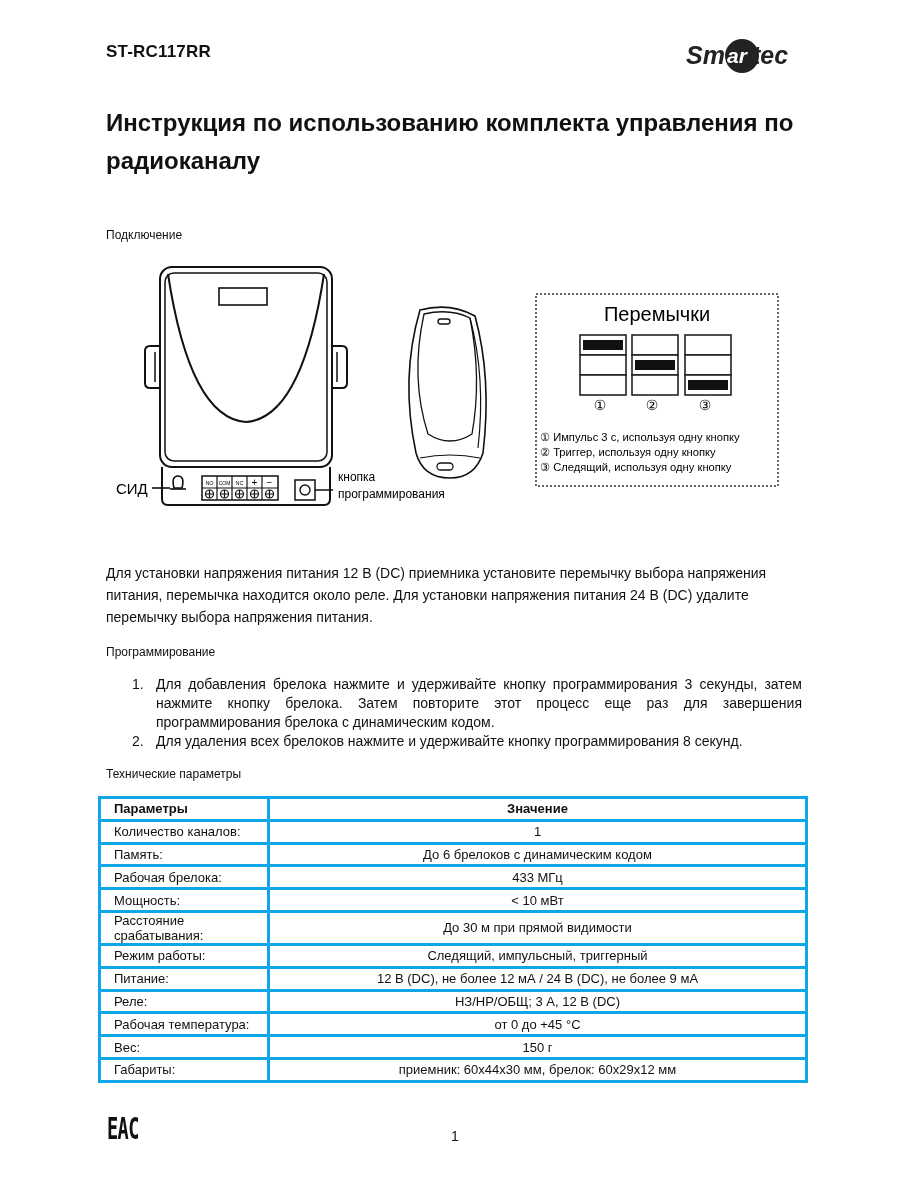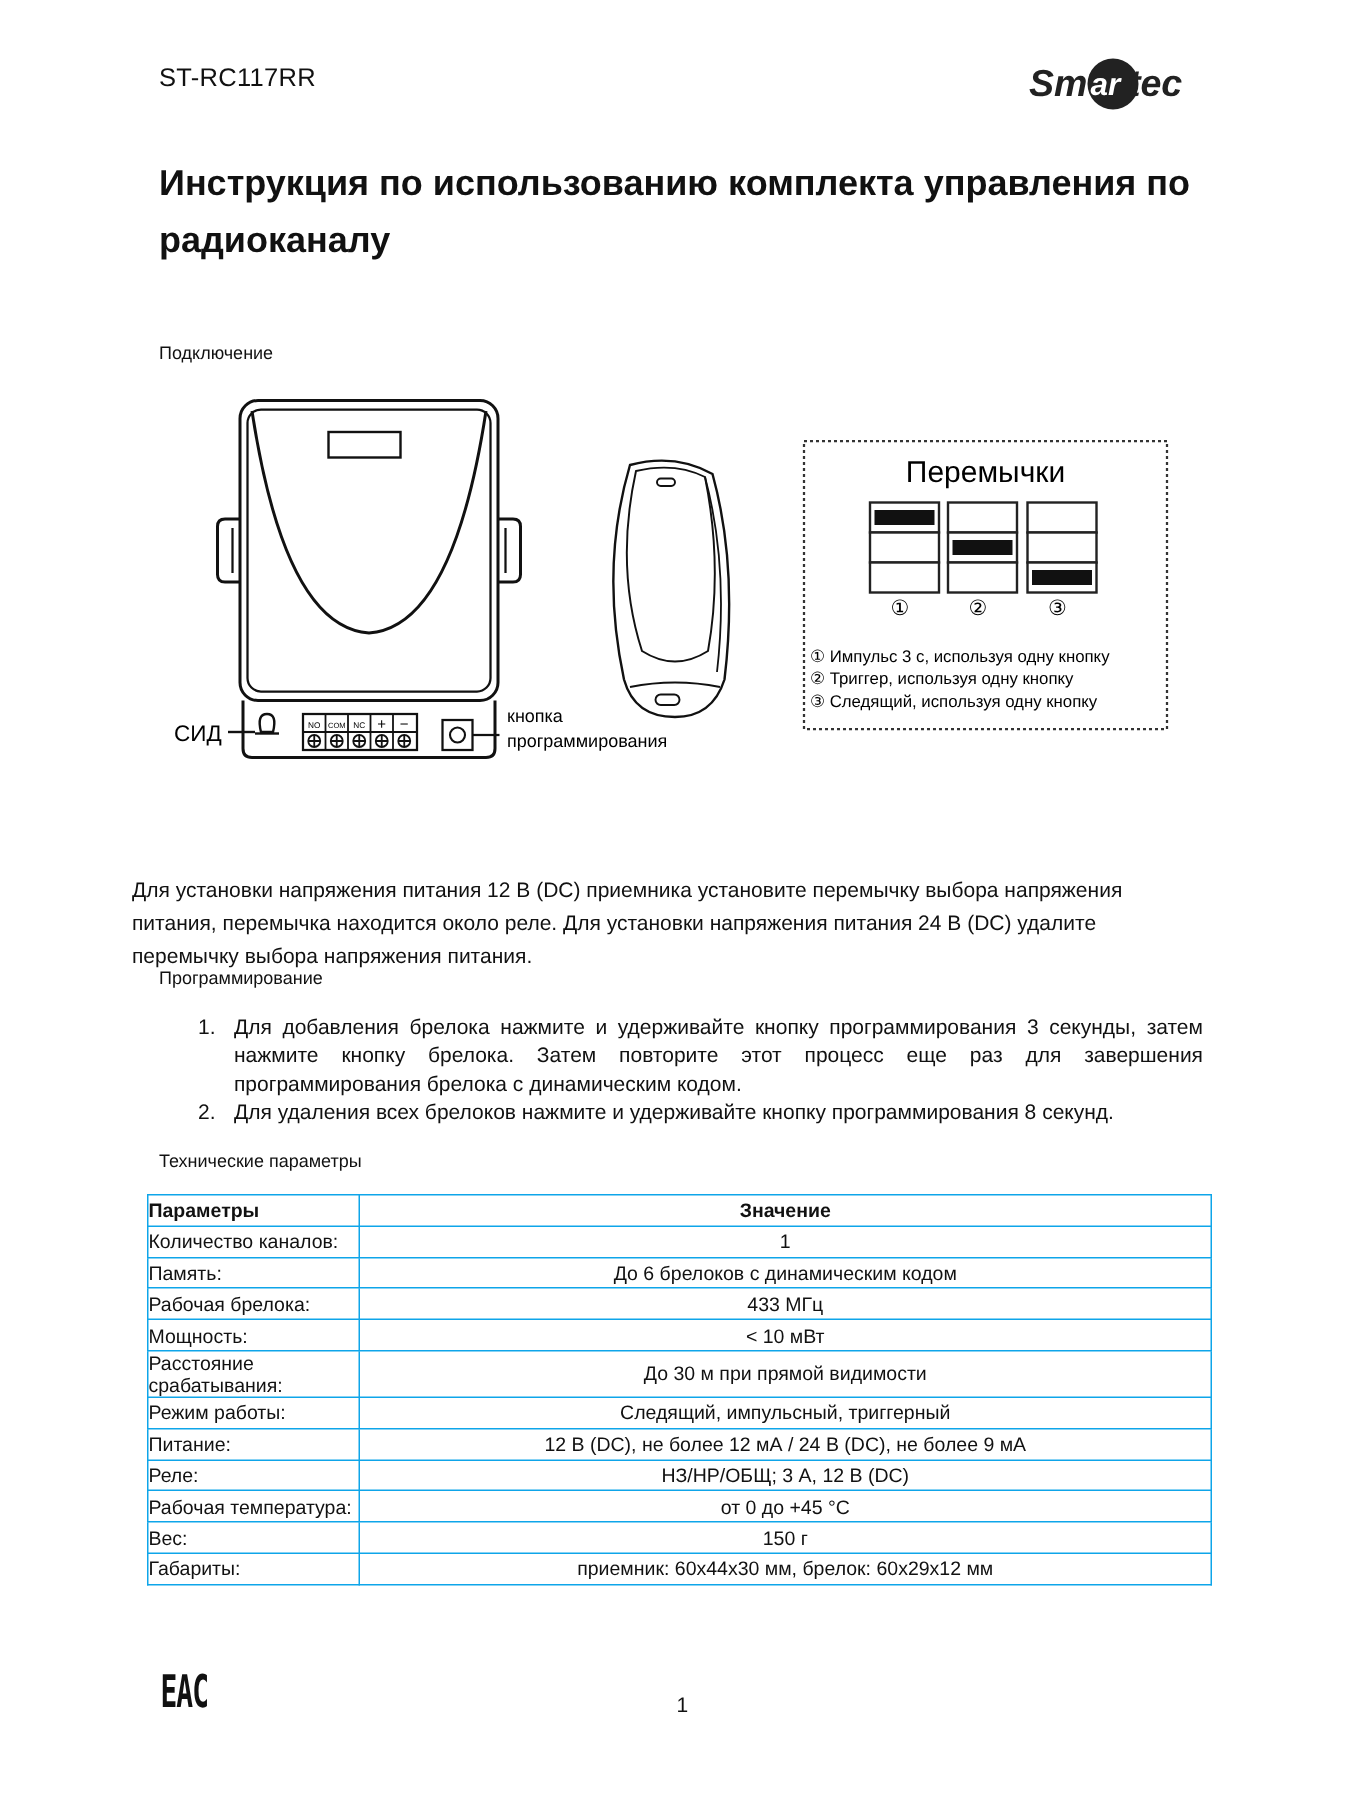--- a/index.html
+++ b/index.html
@@ -1,32 +1,32 @@
 <!DOCTYPE html>
 <html><head>
 <meta charset="utf-8">
 <style>
   html, body { margin: 0; padding: 0; background: #ffffff; }
   body { width: 900px; height: 1200px; position: relative; overflow: hidden;
          font-family: "Liberation Sans", sans-serif; color: #111; }
   .abs { position: absolute; }
-  #doc-code { left: 106px; top: 42px; font-size: 17px; font-weight: normal; letter-spacing: 0.2px; }
+  #doc-code { left: 106px; top: 42px; font-size: 17px; font-weight: bold; letter-spacing: 0.2px; }
   #logo { left: 684px; top: 36px; width: 112px; height: 38px; }
   #title { left: 106px; top: 104px; width: 700px; font-size: 24px; font-weight: bold; line-height: 38px; }
   .h2 { font-size: 12px; font-weight: normal; }
   #h-connect { left: 106px; top: 228px; }
   #h-program { left: 106px; top: 645px; text-align: right; }
   #h-specs { left: 106px; top: 767px; }
   #diagram { left: 100px; top: 258px; width: 700px; height: 260px; }
-  #para { left: 88px; top: 562px; width: 700px; font-size: 14px; line-height: 22px; margin-top: 20px; }
+  #para { left: 106px; top: 562px; width: 700px; font-size: 14px; line-height: 22px; }
   #steps { left: 106px; top: 675px; width: 696px; font-size: 14px; line-height: 19px; margin: 0; padding: 0; list-style: none; }
   #steps li { position: relative; padding-left: 50px; text-align: justify; margin-bottom: 0; }
   #steps li .num { position: absolute; left: 26px; top: 0; }
   #specs { left: 98px; top: 796px; width: 710px; border-collapse: collapse; font-size: 13px; }
-  #specs td, #specs th { border: 1px solid #0ea5e9; height: 19.8px; padding: 0 0; }
+  #specs td, #specs th { border: 3px solid #0ea5e9; height: 19.8px; padding: 0 13px; }
   #specs th { font-weight: bold; }
   #specs th.p { text-align: left; width: 140px; }
   #specs th.v, #specs td.v { text-align: center; }
   #specs td.p { width: 140px; margin-top: 48px; }
   #eac { left: 107px; top: 1111px; font-size: 30px; font-weight: bold; transform: scaleX(0.62); transform-origin: left top; letter-spacing: -1px; font-family: "DejaVu Sans Mono", monospace; }
   #page-num { left: 451px; top: 1128px; font-size: 14px; }
   svg text { font-family: "Liberation Sans", sans-serif; }
 </style>
 </head>
 <body>

